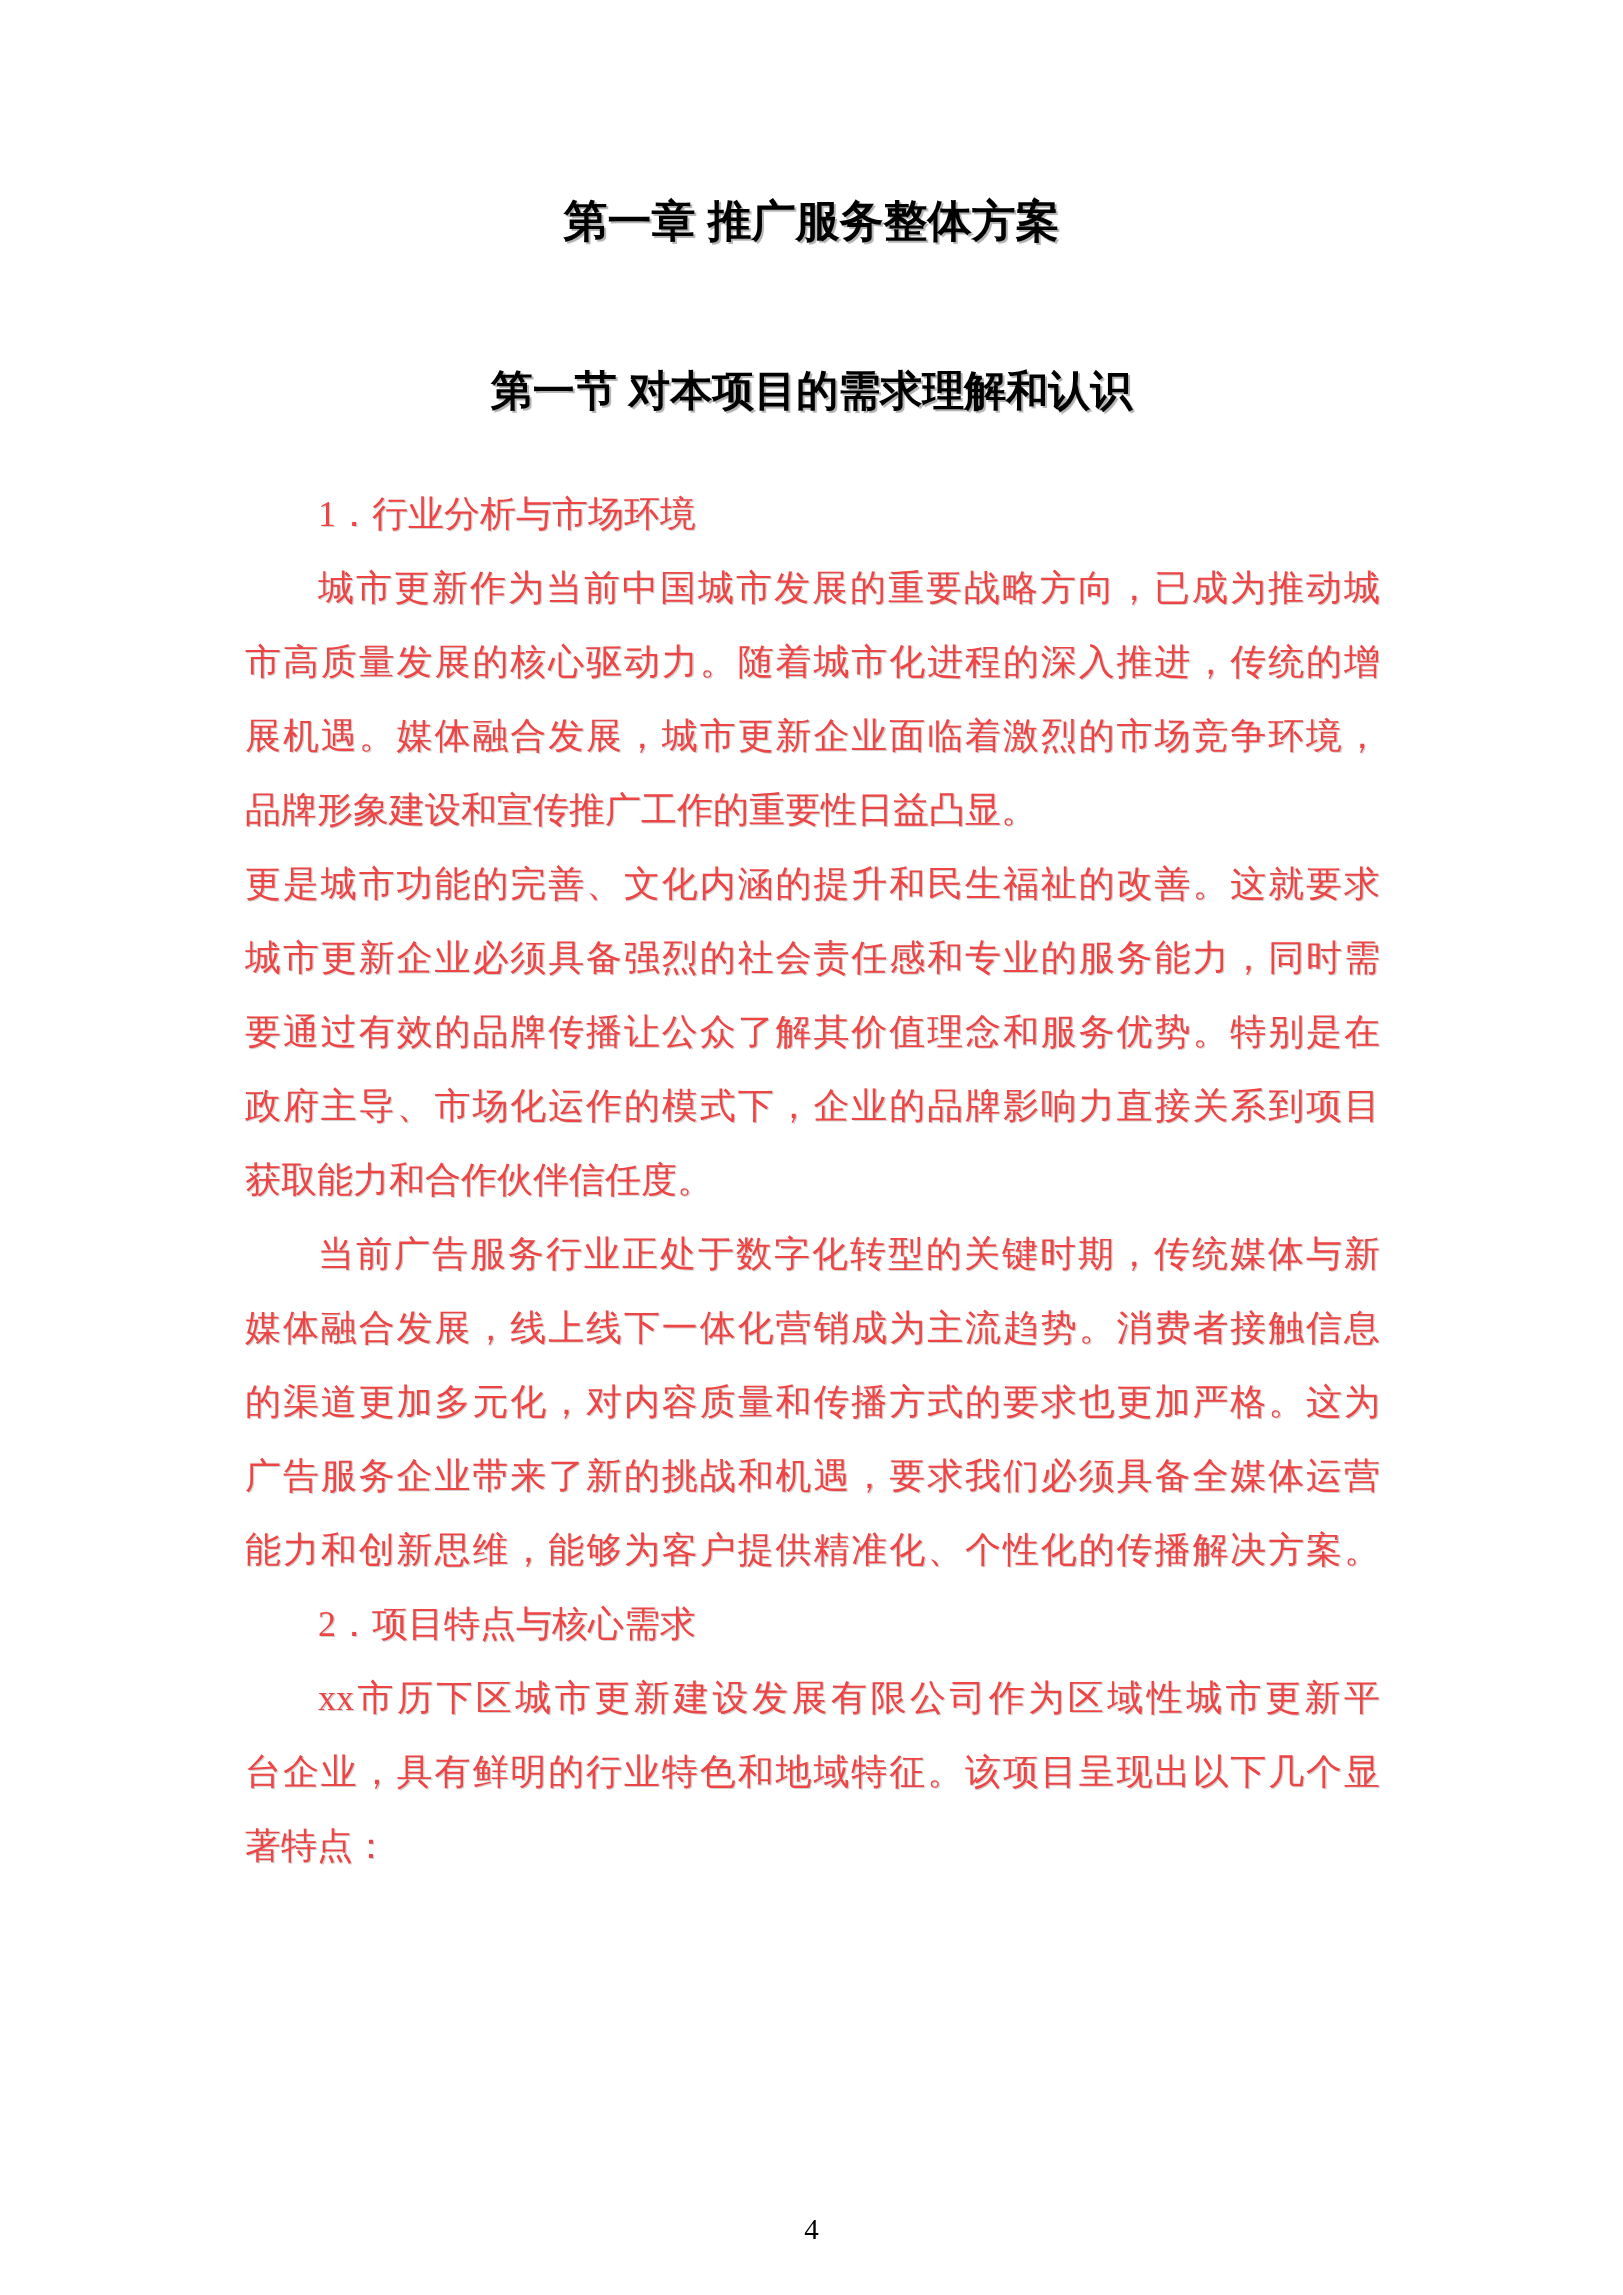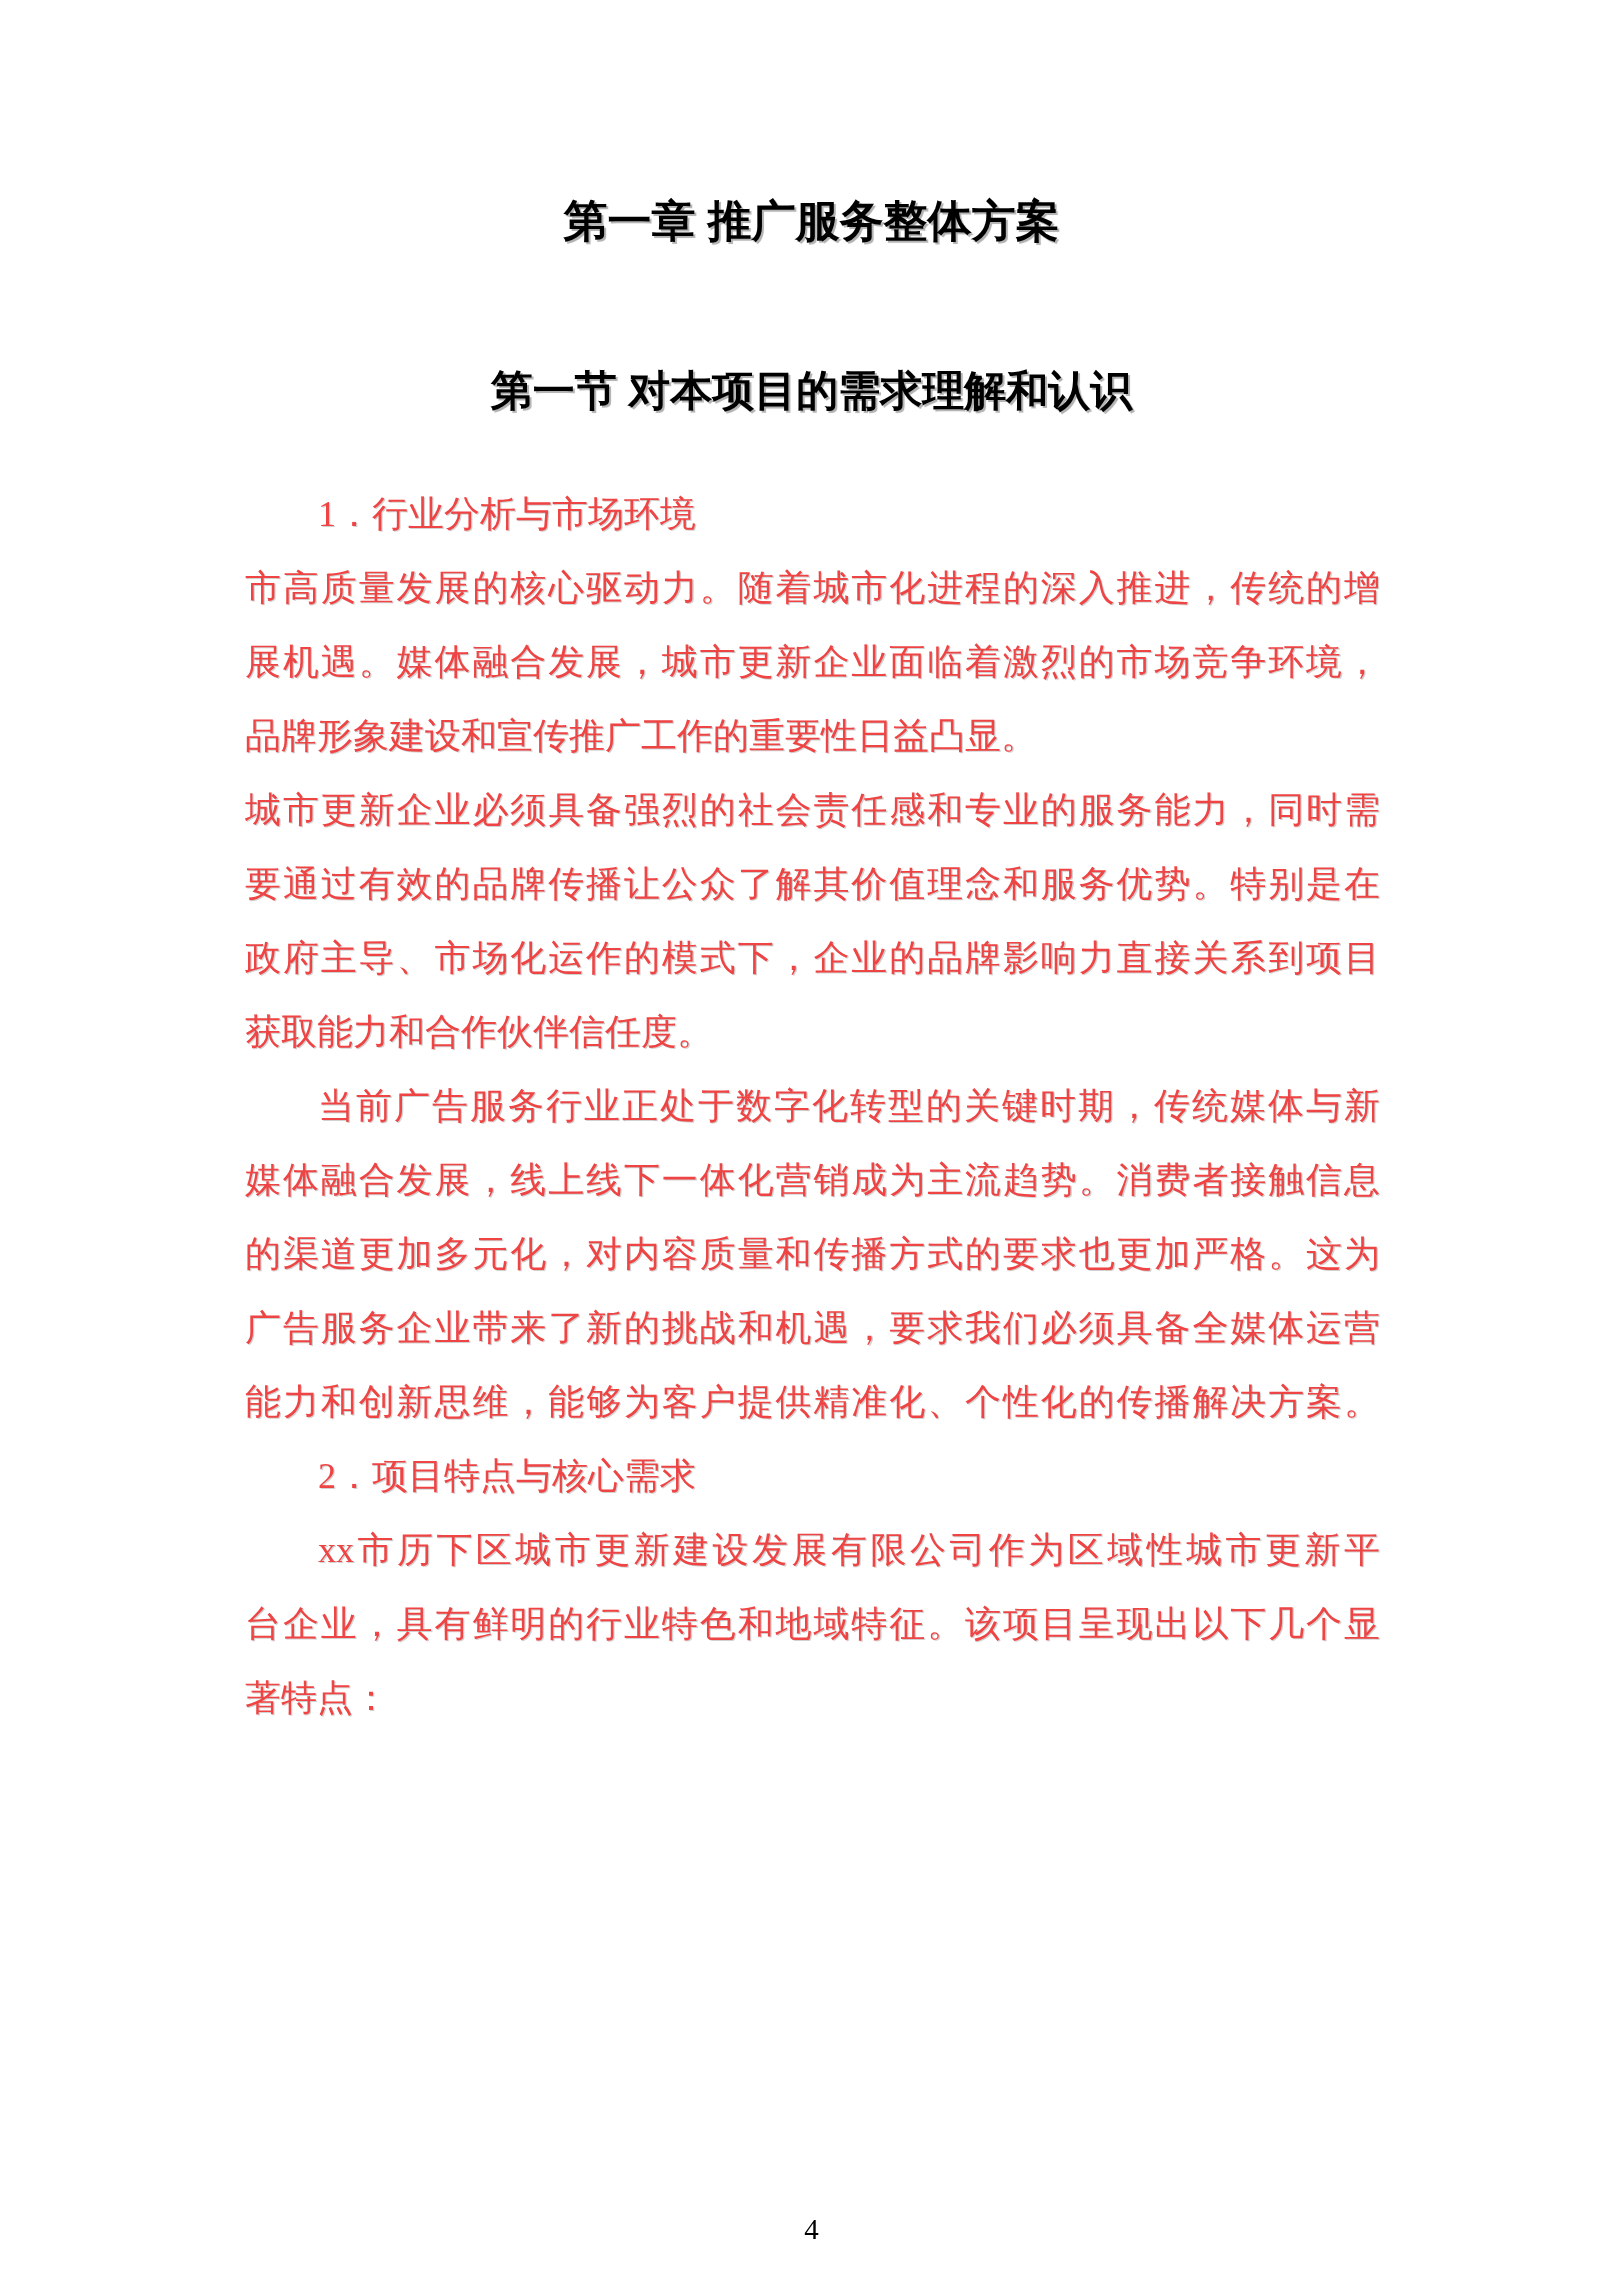--- a/index.html
+++ b/index.html
@@ -76,23 +76,25 @@
 <body>
 
 <div class="page">
 
   <div class="heading chapter-heading">第一章 推广服务整体方案</div>
 
   <div class="heading section-heading">第一节 对本项目的需求理解和认识</div>
 
   <div class="body-text">
     <div class="line indent short">1．行业分析与市场环境</div>
+    <div class="line indent">城市更新作为当前中国城市发展的重要战略方向，已成为推动城</div>
     <div class="line">市高质量发展的核心驱动力。随着城市化进程的深入推进，传统的增</div>
     <div class="line">展机遇。媒体融合发展，城市更新企业面临着激烈的市场竞争环境，</div>
     <div class="line short">品牌形象建设和宣传推广工作的重要性日益凸显。</div>
+    <div class="line">更是城市功能的完善、文化内涵的提升和民生福祉的改善。这就要求</div>
     <div class="line">城市更新企业必须具备强烈的社会责任感和专业的服务能力，同时需</div>
     <div class="line">要通过有效的品牌传播让公众了解其价值理念和服务优势。特别是在</div>
     <div class="line">政府主导、市场化运作的模式下，企业的品牌影响力直接关系到项目</div>
     <div class="line short">获取能力和合作伙伴信任度。</div>
     <div class="line indent">当前广告服务行业正处于数字化转型的关键时期，传统媒体与新</div>
     <div class="line">媒体融合发展，线上线下一体化营销成为主流趋势。消费者接触信息</div>
     <div class="line">的渠道更加多元化，对内容质量和传播方式的要求也更加严格。这为</div>
     <div class="line">广告服务企业带来了新的挑战和机遇，要求我们必须具备全媒体运营</div>
     <div class="line">能力和创新思维，能够为客户提供精准化、个性化的传播解决方案。</div>
     <div class="line indent short">2．项目特点与核心需求</div>

